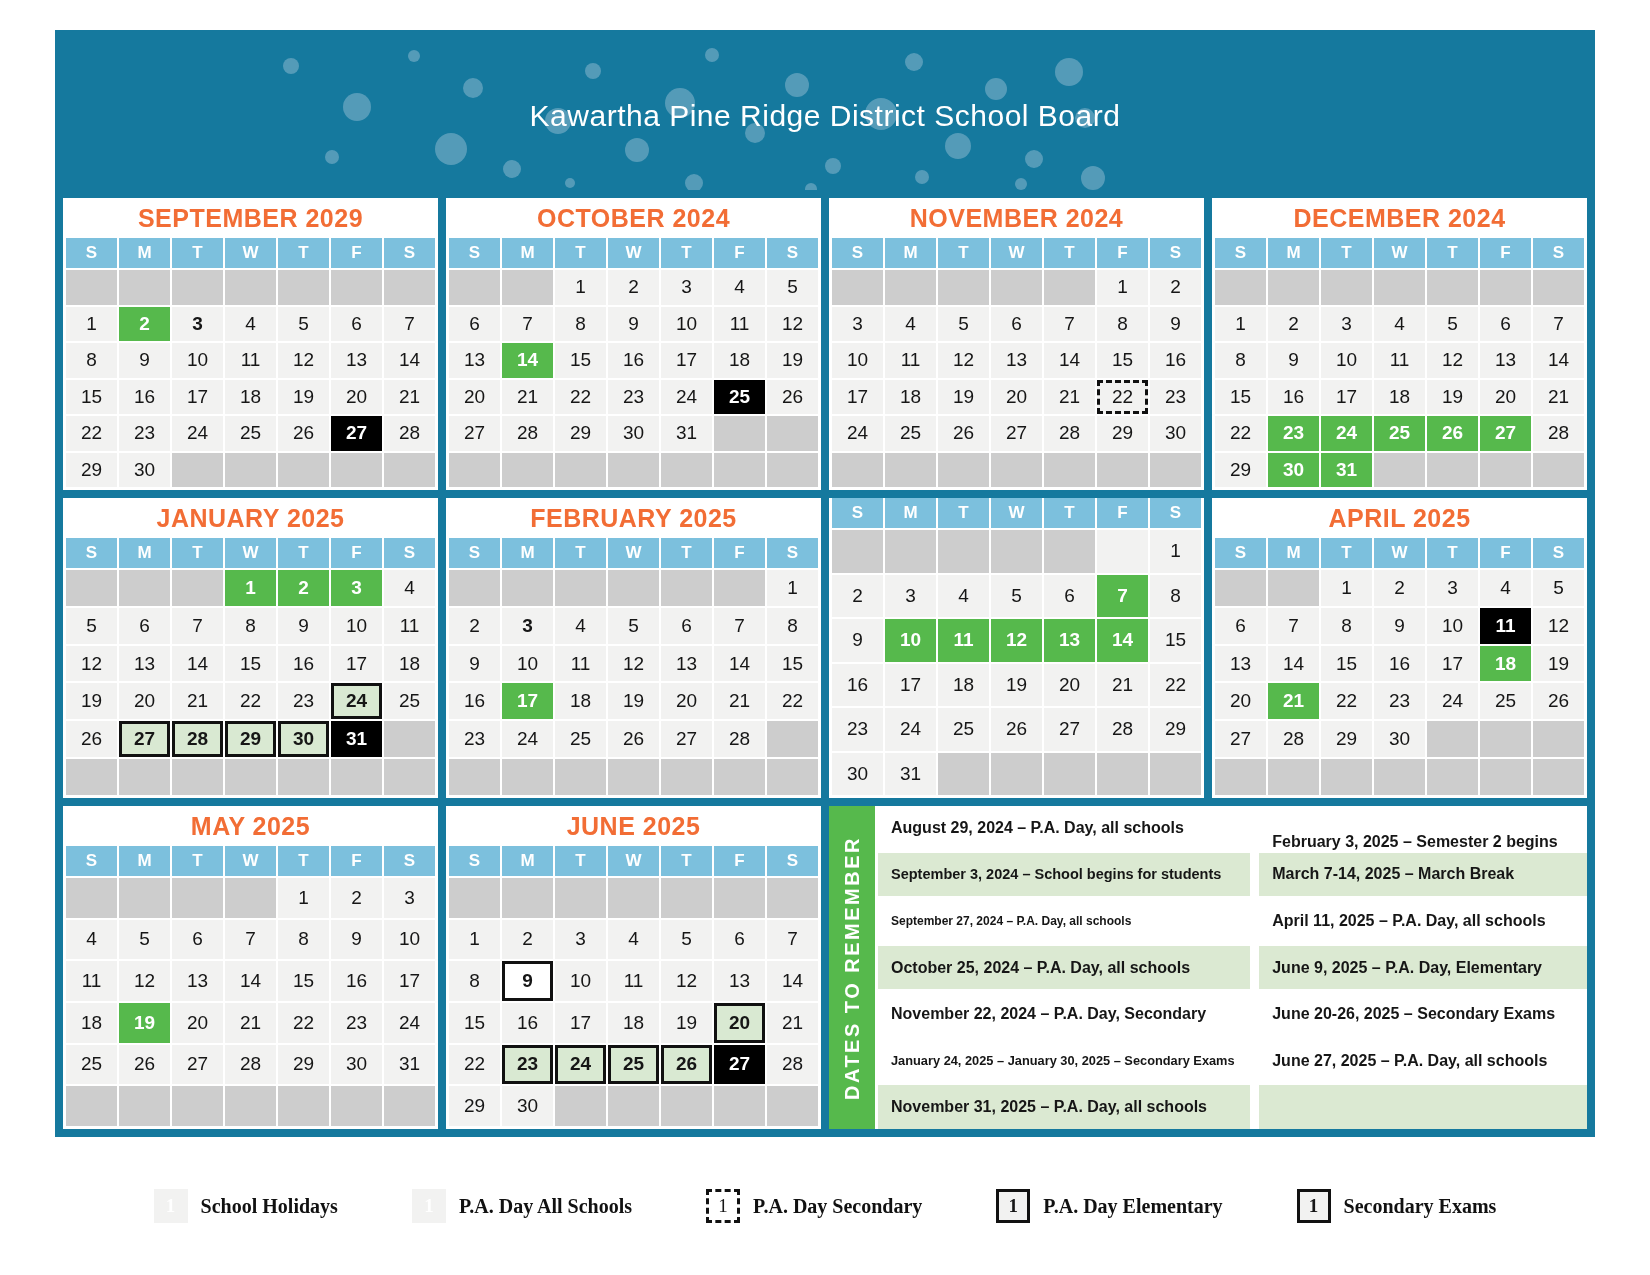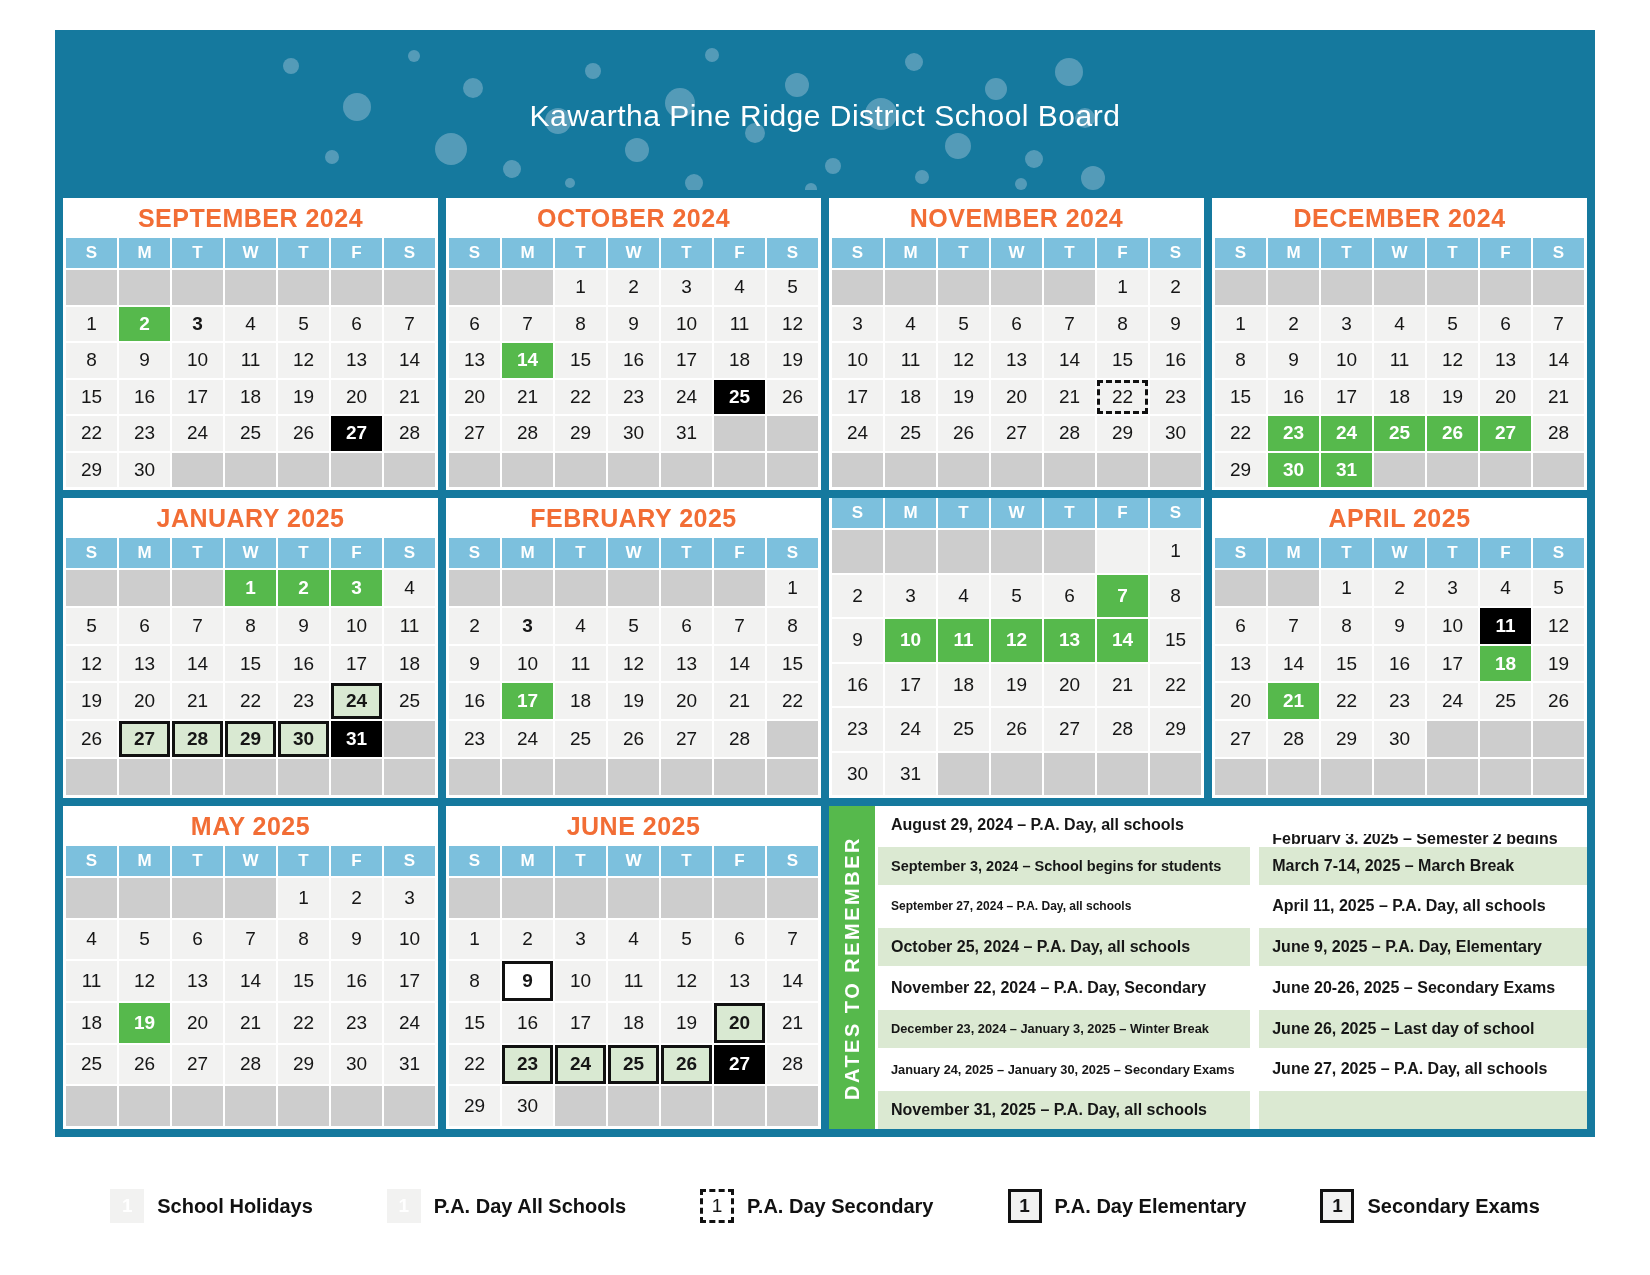--- a/index.html
+++ b/index.html
@@ -60,21 +60,21 @@
   .dates-row{flex:1;display:flex;gap:9px;min-height:0;}
   .dates-cell{display:flex;align-items:center;padding-left:13px;font-weight:bold;color:var(--ink);
     white-space:nowrap;overflow:hidden;}
   .dates-left{flex:0 0 52.5%;}
   .dates-right{flex:1;}
   .row-shaded .dates-cell{background:#dbe9d2;}
   .row-plain .dates-cell{background:#fff;}
 
   
   .legend{position:absolute;left:0;top:1137px;width:1650px;height:138px;
-    display:flex;align-items:center;justify-content:center;gap:74px;}
+    display:flex;align-items:center;justify-content:center;gap:74px;font-family:Liberation Serif, serif;}
   .legend-item{display:flex;align-items:center;gap:13px;}
   .legend-swatch{width:34px;height:34px;display:flex;align-items:center;justify-content:center;
     font-size:19px;color:var(--ink);background:var(--cell);}
   .legend-swatch.c-holiday{color:#fff;}
   .legend-swatch.c-pa{color:#fff;}
   .legend-swatch.c-pa-sec{background:#fff;}
   .legend-label{font-weight:bold;font-size:20px;color:#111;}
 </style>
 </head>
 <body>
@@ -113,21 +113,21 @@
           <div class="dot" style="left: 502px; top: 140px; width: 10px; height: 10px;"></div>
           <div class="dot" style="left: 1018px; top: 128px; width: 24px; height: 24px;"></div>
         </div>
       <div class="titles">
         <div class="subtitle">Kawartha Pine Ridge District School Board</div>
       </div>
     </div>
 
     <div class="months-grid">
         <div class="month">
-          <div class="month-title">SEPTEMBER 2024</div>
+          <div class="month-title">SEPTEMBER 2029</div>
           <div class="dow-row">
             <div class="dow">S</div>
             <div class="dow">M</div>
             <div class="dow">T</div>
             <div class="dow">W</div>
             <div class="dow">T</div>
             <div class="dow">F</div>
             <div class="dow">S</div>
           </div>
           <div class="cal">
@@ -695,24 +695,20 @@
               <div class="dates-cell dates-left" style="font-size: 12px;">September 27, 2024 – P.A. Day, all schools</div>
               <div class="dates-cell dates-right" style="font-size: 16px;">April 11, 2025 – P.A. Day, all schools</div>
             </div>
             <div class="dates-row row-shaded">
               <div class="dates-cell dates-left" style="font-size: 16px;">October 25, 2024 – P.A. Day, all schools</div>
               <div class="dates-cell dates-right" style="font-size: 16px;">June 9, 2025 – P.A. Day, Elementary</div>
             </div>
             <div class="dates-row row-plain">
               <div class="dates-cell dates-left" style="font-size: 16px;">November 22, 2024 – P.A. Day, Secondary</div>
               <div class="dates-cell dates-right" style="font-size: 16px;">June 20-26, 2025 – Secondary Exams</div>
-            </div>
-            <div class="dates-row row-shaded">
-              <div class="dates-cell dates-left" style="font-size: 12.8px;">December 23, 2024 – January 3, 2025 – Winter Break</div>
-              <div class="dates-cell dates-right" style="font-size: 16px;">June 26, 2025 – Last day of school</div>
             </div>
             <div class="dates-row row-plain">
               <div class="dates-cell dates-left" style="font-size: 12.8px;">January 24, 2025 – January 30, 2025 – Secondary Exams</div>
               <div class="dates-cell dates-right" style="font-size: 16px;">June 27, 2025 – P.A. Day, all schools</div>
             </div>
             <div class="dates-row row-shaded">
               <div class="dates-cell dates-left" style="font-size: 16px;">November 31, 2025 – P.A. Day, all schools</div>
               <div class="dates-cell dates-right" style="font-size: 16px;"></div>
             </div>
           </div>

